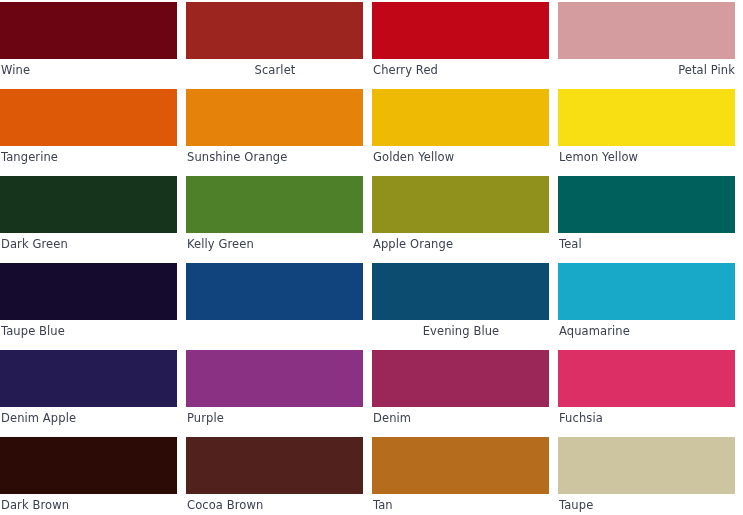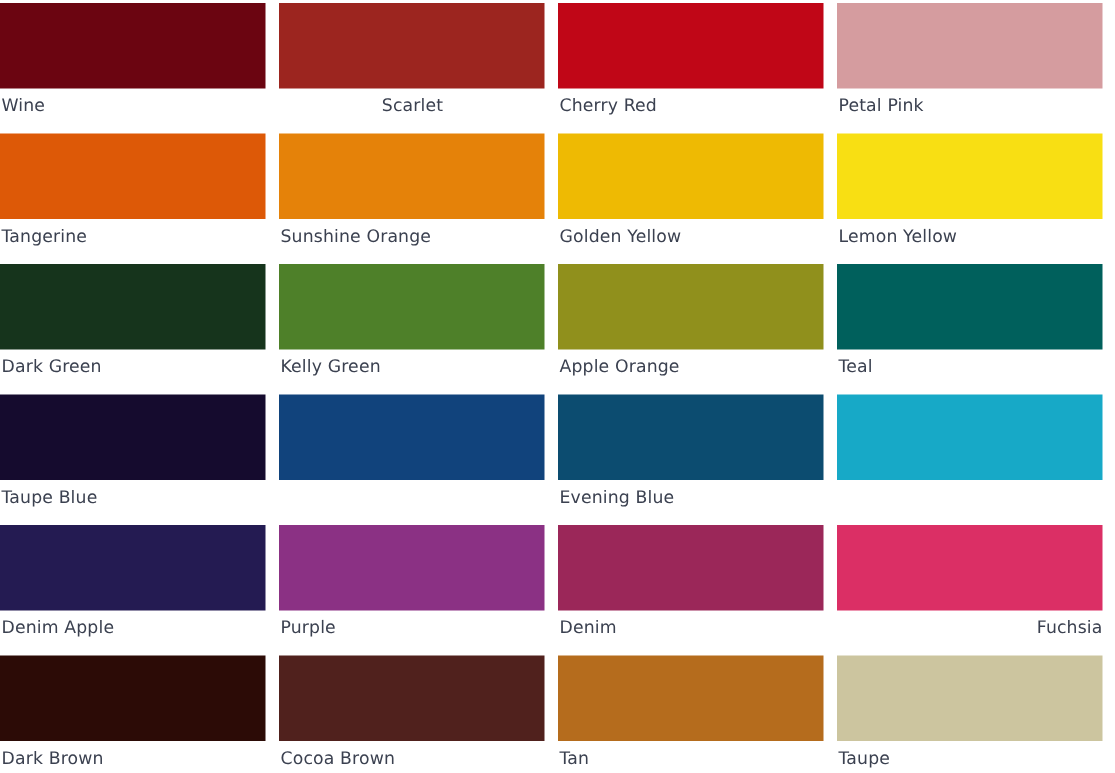--- a/index.html
+++ b/index.html
@@ -60,21 +60,21 @@
     <div class="swatch-cell">
       <span class="swatch-chip" style="background-color: rgb(156, 37, 31);"></span>
       <span class="swatch-label" style="color: rgb(59, 65, 80); text-align: center;">Scarlet</span>
     </div>
     <div class="swatch-cell">
       <span class="swatch-chip" style="background-color: rgb(192, 6, 23);"></span>
       <span class="swatch-label" style="color: rgb(59, 65, 80);">Cherry Red</span>
     </div>
     <div class="swatch-cell">
       <span class="swatch-chip" style="background-color: rgb(213, 156, 159);"></span>
-      <span class="swatch-label" style="color: rgb(59, 65, 80);">Petal Pink</span>
+      <span class="swatch-label" style="color: rgb(59, 65, 80); text-align: right;">Petal Pink</span>
     </div>
     <div class="swatch-cell">
       <span class="swatch-chip" style="background-color: rgb(221, 89, 7);"></span>
       <span class="swatch-label" style="color: rgb(59, 65, 80);">Tangerine</span>
     </div>
     <div class="swatch-cell">
       <span class="swatch-chip" style="background-color: rgb(229, 130, 9);"></span>
       <span class="swatch-label" style="color: rgb(59, 65, 80);">Sunshine Orange</span>
     </div>
     <div class="swatch-cell">
@@ -103,40 +103,41 @@
     </div>
     <div class="swatch-cell">
       <span class="swatch-chip" style="background-color: rgb(21, 11, 46);"></span>
       <span class="swatch-label" style="color: rgb(59, 65, 80);">Taupe Blue</span>
     </div>
     <div class="swatch-cell">
       <span class="swatch-chip" style="background-color: rgb(17, 67, 124);"></span>
     </div>
     <div class="swatch-cell">
       <span class="swatch-chip" style="background-color: rgb(12, 76, 112);"></span>
-      <span class="swatch-label" style="color: rgb(59, 65, 80);">Evening Blue</span>
+      <span class="swatch-label" style="color: rgb(59, 65, 80); text-align: center;">Evening Blue</span>
     </div>
     <div class="swatch-cell">
       <span class="swatch-chip" style="background-color: rgb(23, 169, 199);"></span>
+      <span class="swatch-label" style="color: rgb(59, 65, 80);">Aquamarine</span>
     </div>
     <div class="swatch-cell">
       <span class="swatch-chip" style="background-color: rgb(36, 27, 82);"></span>
       <span class="swatch-label" style="color: rgb(59, 65, 80);">Denim Apple</span>
     </div>
     <div class="swatch-cell">
       <span class="swatch-chip" style="background-color: rgb(139, 49, 132);"></span>
       <span class="swatch-label" style="color: rgb(59, 65, 80);">Purple</span>
     </div>
     <div class="swatch-cell">
       <span class="swatch-chip" style="background-color: rgb(155, 39, 89);"></span>
       <span class="swatch-label" style="color: rgb(59, 65, 80);">Denim</span>
     </div>
     <div class="swatch-cell">
       <span class="swatch-chip" style="background-color: rgb(219, 47, 101);"></span>
-      <span class="swatch-label" style="color: rgb(59, 65, 80); text-align: right;">Fuchsia</span>
+      <span class="swatch-label" style="color: rgb(59, 65, 80);">Fuchsia</span>
     </div>
     <div class="swatch-cell">
       <span class="swatch-chip" style="background-color: rgb(44, 11, 6);"></span>
       <span class="swatch-label" style="color: rgb(59, 65, 80);">Dark Brown</span>
     </div>
     <div class="swatch-cell">
       <span class="swatch-chip" style="background-color: rgb(80, 33, 29);"></span>
       <span class="swatch-label" style="color: rgb(59, 65, 80);">Cocoa Brown</span>
     </div>
     <div class="swatch-cell">

